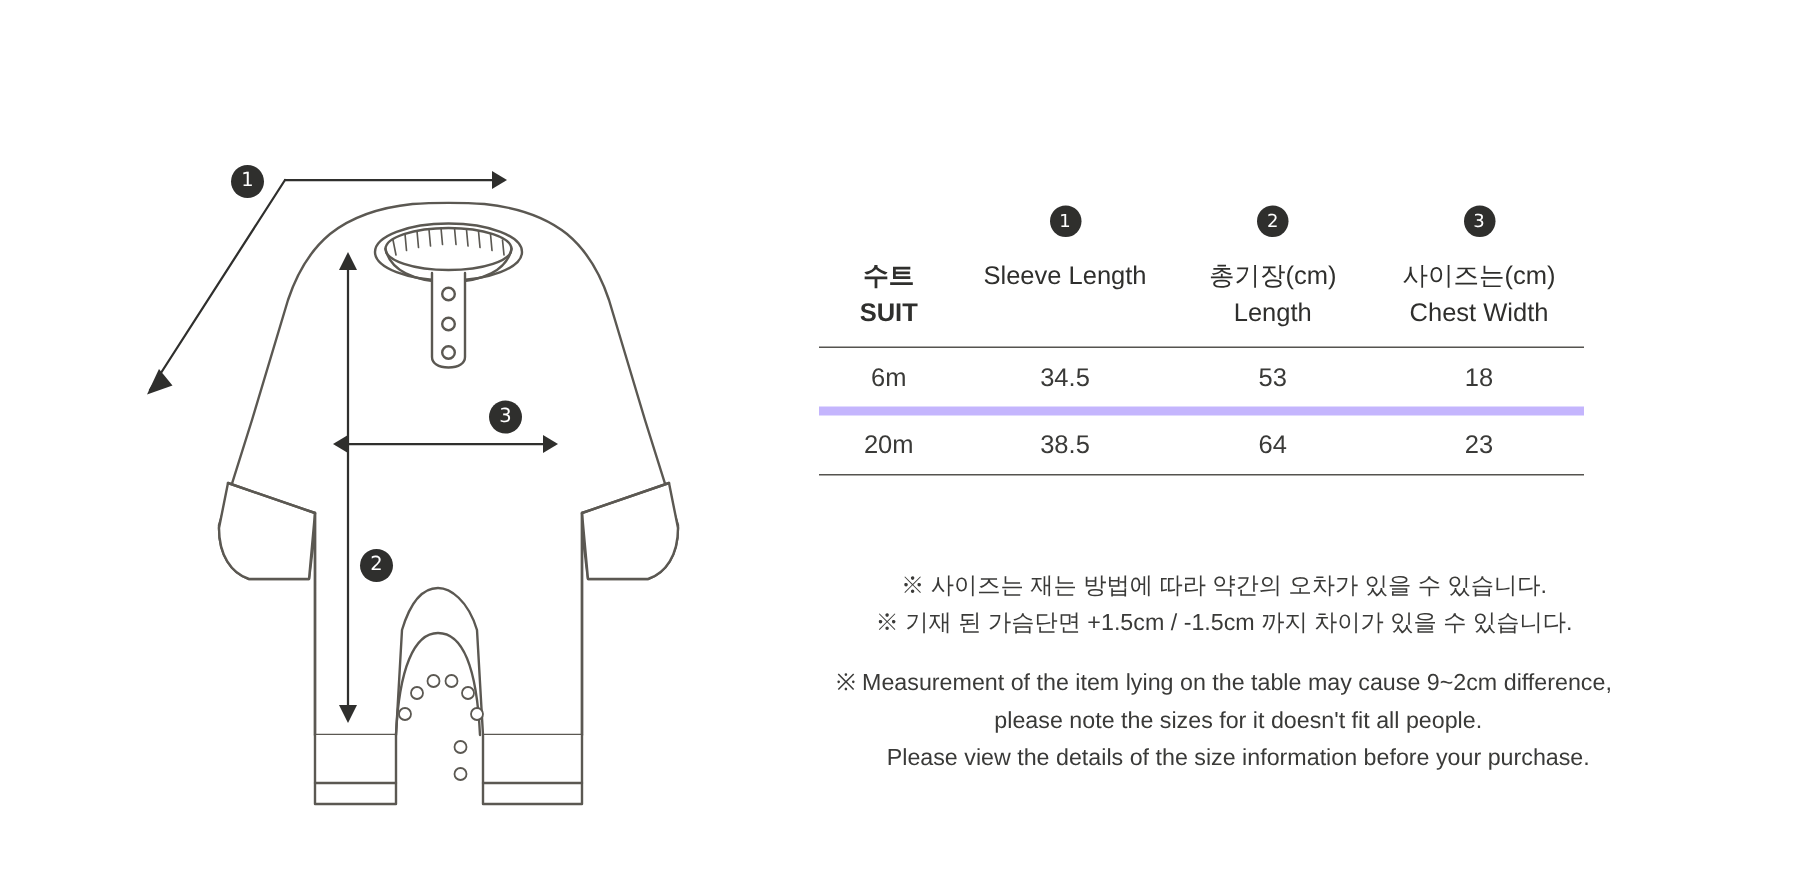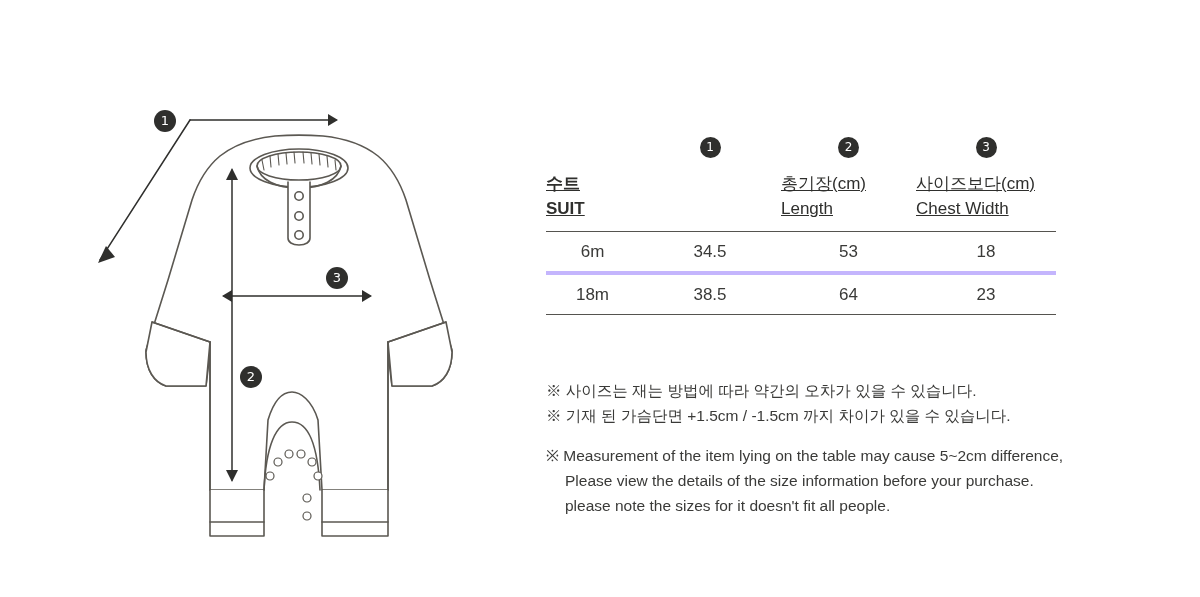--- a/index.html
+++ b/index.html
@@ -75,47 +75,47 @@
 
   .head-row {
     display: flex;
     padding-top: 10px;
     padding-bottom: 10px;
     border-bottom: 1.6px solid #55534f;
     font-size: 17px;
     color: #2f2f2d;
   }
   .head-cell {
-    text-align: left;
+    text-align: center;
     line-height: 1.45;
-    text-decoration: underline;
   }
   .head-cell .ko { display: block; }
   .head-cell .en { display: block; }
   .head-cell.bold .ko, .head-cell.bold .en { font-weight: bold; }
 
   .data-row {
     display: flex;
     align-items: center;
     height: 39px;
-    border-bottom: 4px solid #c4b5fd;
+    border-bottom: 6px solid #c4b5fd;
     font-size: 17px;
   }
   .data-row:last-child { border-bottom: 1.6px solid #55534f; }
   .data-cell { text-align: center; }
 
   
   .notes {
     position: absolute;
     left: 546px;
     top: 378px;
     width: 540px;
     font-size: 15.5px;
     color: #3a3a38;
     line-height: 1.62;
+    text-align: center;
   }
   .notes .ko-note { white-space: nowrap; }
   .notes .gap { height: 16px; }
   .notes .en-note { line-height: 1.6; }
   .notes .en-note .indent { padding-left: 19px; display: block; }
 </style>
 </head>
 <body>
 
 <div class="page">
@@ -221,51 +221,52 @@
         <span class="badge">3</span>
       </div>
     </div>
 
     <div class="head-row">
       <div class="head-cell col-suit bold">
         <span class="ko">수트</span>
         <span class="en">SUIT</span>
       </div>
       <div class="head-cell col-a">
+        <span class="en">Sleeve Length</span>
       </div>
       <div class="head-cell col-b">
         <span class="ko">총기장(cm)</span>
         <span class="en">Length</span>
       </div>
       <div class="head-cell col-c">
-        <span class="ko">사이즈보다(cm)</span>
+        <span class="ko">사이즈는(cm)</span>
         <span class="en">Chest Width</span>
       </div>
     </div>
 
     <div class="data-row">
       <div class="data-cell col-suit">6m</div>
       <div class="data-cell col-a">34.5</div>
       <div class="data-cell col-b">53</div>
       <div class="data-cell col-c">18</div>
     </div>
 
 
     <div class="data-row">
-      <div class="data-cell col-suit">18m</div>
+      <div class="data-cell col-suit">20m</div>
       <div class="data-cell col-a">38.5</div>
       <div class="data-cell col-b">64</div>
       <div class="data-cell col-c">23</div>
     </div>
   </div>
 
   <div class="notes">
     <div class="ko-note">※ 사이즈는 재는 방법에 따라 약간의 오차가 있을 수 있습니다.</div>
     <div class="ko-note">※ 기재 된 가슴단면 +1.5cm / -1.5cm 까지 차이가 있을 수 있습니다.</div>
     <div class="gap"></div>
     <div class="en-note">
-      <span>※ Measurement of the item lying on the table may cause 5~2cm difference,</span>
+      <span>※ Measurement of the item lying on the table may cause 9~2cm difference,</span>
+      <span class="indent">please note the sizes for it doesn't fit all people.</span>
       <span class="indent">Please view the details of the size information before your purchase.</span>
-      <span class="indent">please note the sizes for it doesn't fit all people.</span>
     </div>
   </div>
 
 </div>
 
 </body></html>

